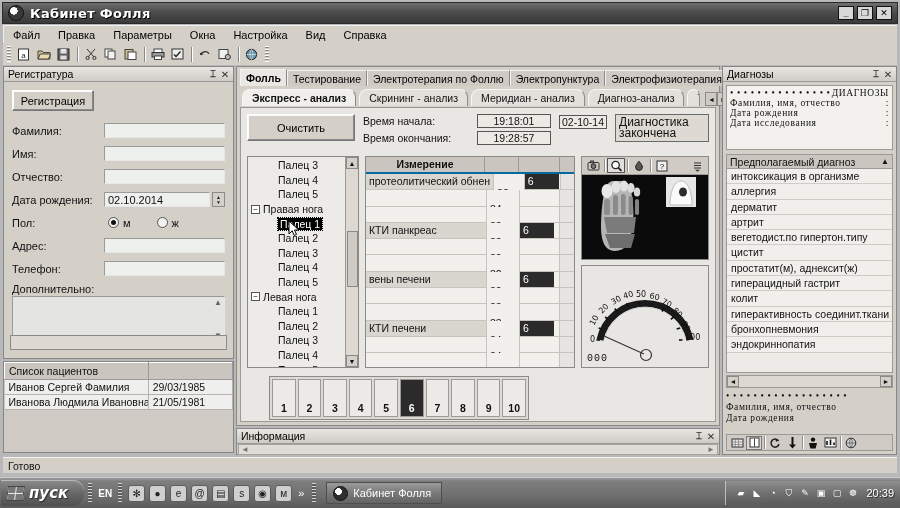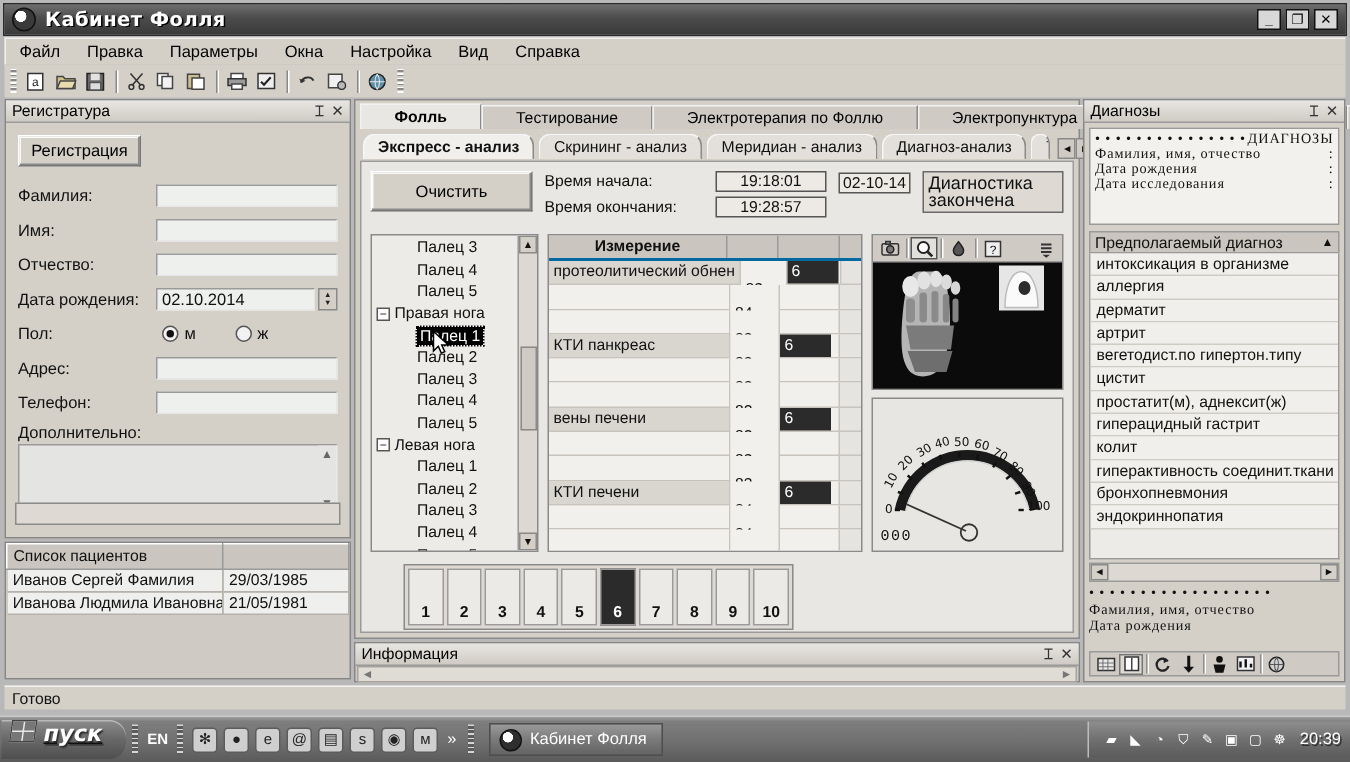--- a/index.html
+++ b/index.html
@@ -132,21 +132,21 @@
   .tbl td{
     background:#efefed;border-bottom:1px solid #b6b2ab;border-right:1px solid #b6b2ab;
     padding:1px 4px;height:15px;white-space:nowrap;overflow:hidden;box-sizing:border-box;
   }
 
   
   #center{left:236px;top:66px;width:484px;height:360px;background:#d4d0c8;border:1px solid #8a8a8a;}
   .tabstrip{display:flex;align-items:flex-end;height:17px;margin:2px 2px 0 3px;}
   .tab{
     background:#cfcbc4;border:1px solid #8a8a8a;border-bottom:none;
-    padding:1px 22px;font-size:10.5px;height:16px;line-height:14px;
+    padding:1px 5px;font-size:10.5px;height:16px;line-height:14px;
     box-sizing:border-box;white-space:nowrap;color:#000;
     border-top-color:#f2f2f2;border-left-color:#f2f2f2;margin-top:16px;
   }
   .tab.active{background:#e9e7e3;font-weight:bold;height:17px;line-height:15px;}
   .tab.clip{overflow:hidden;max-width:28px;}
   .tabnav{display:flex;margin-left:2px;align-items:center;}
   .tabnav span{width:12px;height:14px;background:#cfcbc4;border:1px solid #8a8a8a;
     font-size:7px;display:flex;align-items:center;justify-content:center;box-sizing:border-box;}
   .tabstrip2{display:flex;align-items:flex-end;height:18px;margin:2px 2px 0 5px;}
   .tab2{
@@ -293,23 +293,22 @@
 
   
   .taskbar{
     position:absolute;left:0;bottom:0;width:900px;height:30px;
     background:linear-gradient(180deg,#9d9d9d 0%,#7e7e7e 10%,#6e6e6e 60%,#5a5a5a 100%);
     border-top:1px solid #c9c9c9;display:flex;align-items:center;
   }
   .startbtn{
     height:26px;margin:2px 0 2px 1px;padding:0 16px 0 6px;
     background:linear-gradient(180deg,#8c8c8c 0%,#696969 48%,#4f4f4f 100%);
-    border-radius:0 11px 11px 0;display:flex;gap:5px;
+    border-radius:0 11px 11px 0;display:flex;align-items:center;gap:5px;
     box-shadow:inset 0 1px 0 #b9b9b9;
-    text-decoration:underline;
   }
   .startflag{width:17px;height:15px;background:#e9e9e9;
     display:grid;grid-template-columns:1fr 1fr;grid-template-rows:1fr 1fr;gap:1px;
     transform:skewX(-8deg);border:1px solid #444;box-sizing:border-box;}
   .startflag i{background:#777;}
   .starttext{color:#fff;font-weight:bold;font-style:italic;font-size:15px;
     text-shadow:1px 1px 1px #2c2c2c;font-family:"DejaVu Sans",sans-serif;}
   .tb-grip{width:4px;height:20px;margin:0 4px;
     background:repeating-linear-gradient(180deg,#d5d5d5 0 1px,#5c5c5c 1px 3px);}
   .quick{display:flex;align-items:center;gap:4px;padding:0 2px;}

